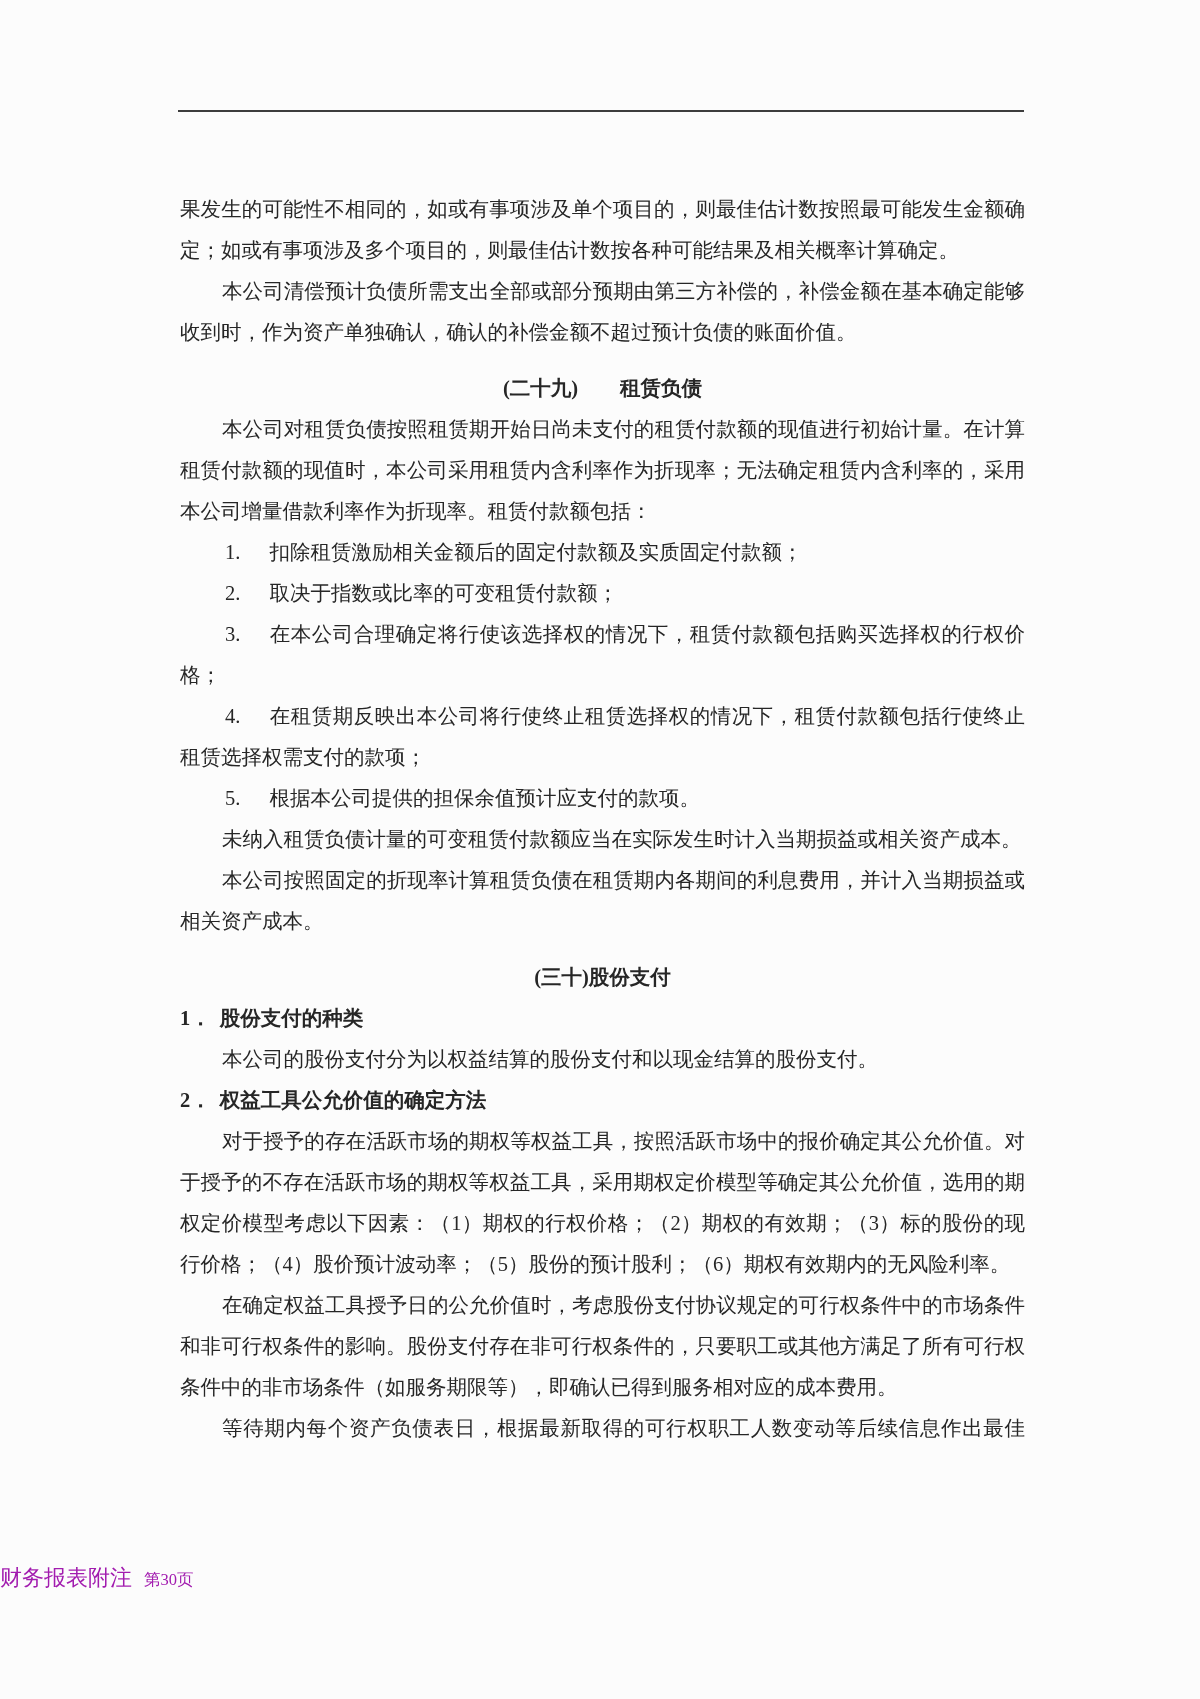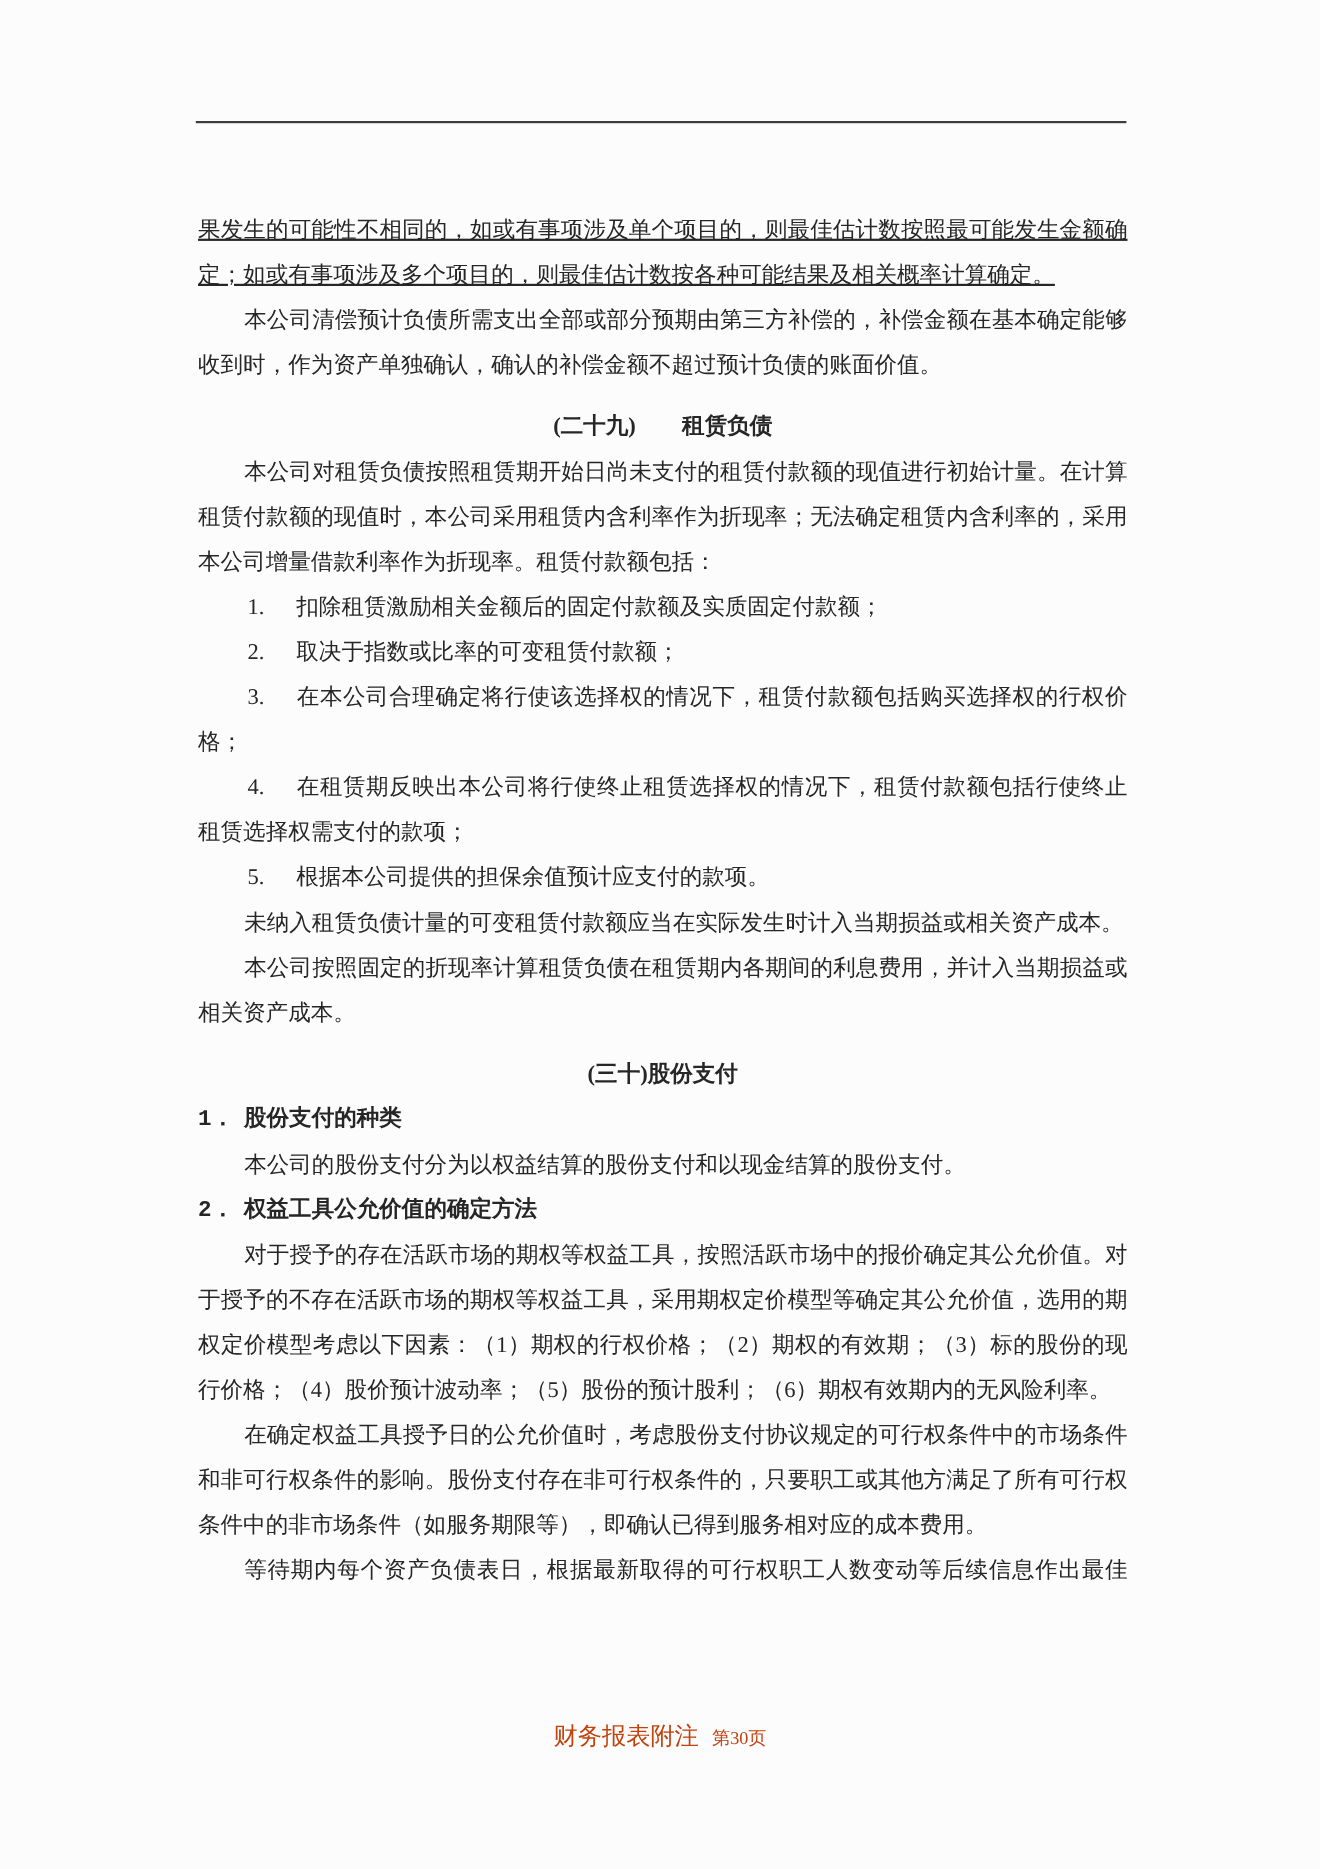--- a/index.html
+++ b/index.html
@@ -25,47 +25,45 @@
     position: absolute;
     left: 180px;
     top: 189px;
     width: 845px;
     font-size: 20.5px;
     line-height: 41px;
     text-align: justify;
   }
   .content p { margin: 0; padding: 0; }
   .para { text-indent: 42px; }
-  .para.cont { text-indent: 0; text-decoration: underline; }
+  .para.cont { text-indent: 0; }
   .fill-line { text-align-last: justify; }
   .sec-heading {
     font-weight: bold;
     margin-top: 15px !important;
     padding-left: 41px;
     text-align: center;
   }
   .sec-heading .gap-lg { margin-right: 42px; }
   .sec-heading .gap-sm { }
   .subheading {
     font-weight: bold;
     padding-left: 43px;
     text-align: left;
-    font-family: Liberation Mono, monospace;
   }
   .subheading .sub-num { margin-right: 9px; }
   .list-item { text-indent: 45px; }
   .list-item .item-num { margin-right: 29px; }
   .footer {
     position: absolute;
     top: 1563px;
     left: 0;
     width: 100%;
-    text-align: center;
     line-height: 30px;
-    color: #c2410c;
+    color: #a21caf;
   }
   .footer .footer-label { font-size: 22px; }
   .footer .footer-page { font-size: 16.5px; margin-left: 12px; }
 </style>
 </head>
 <body>
 
 <div class="page">
 
   <div class="header-rule"></div>

